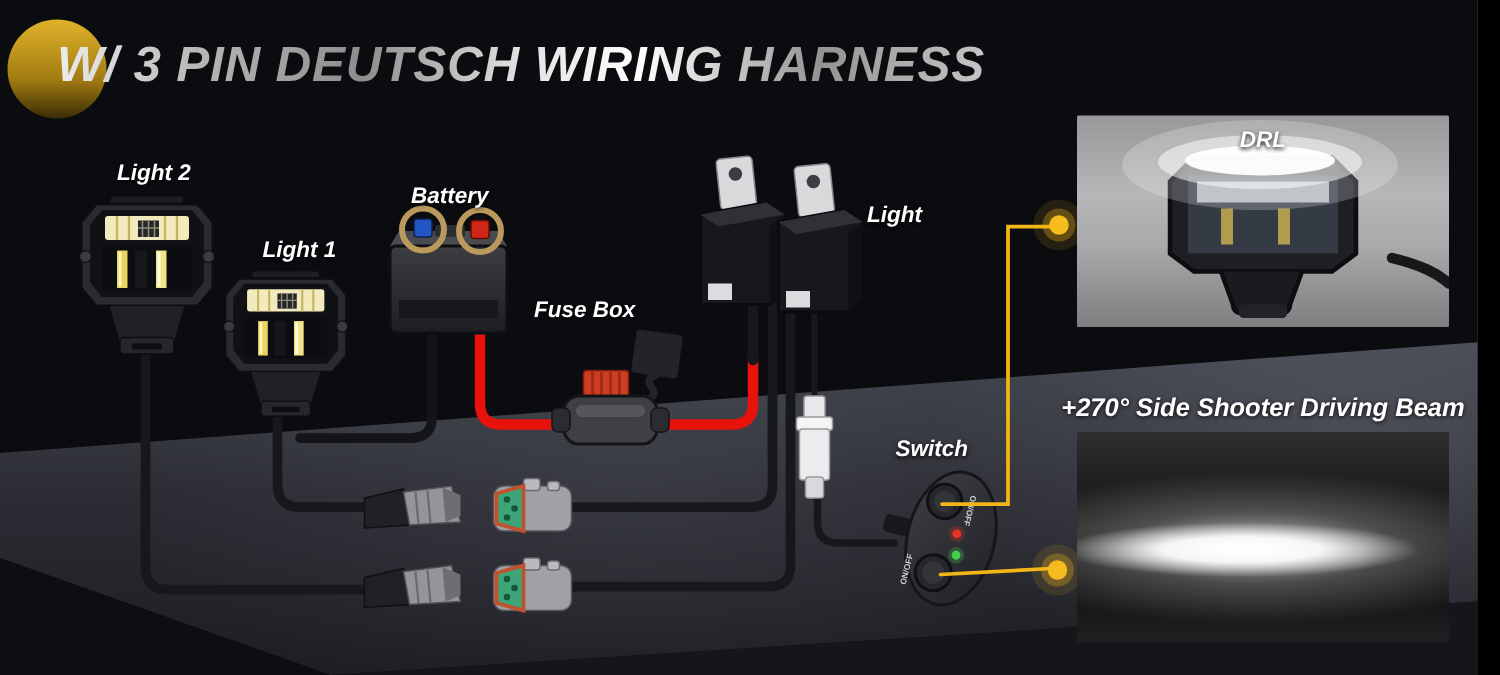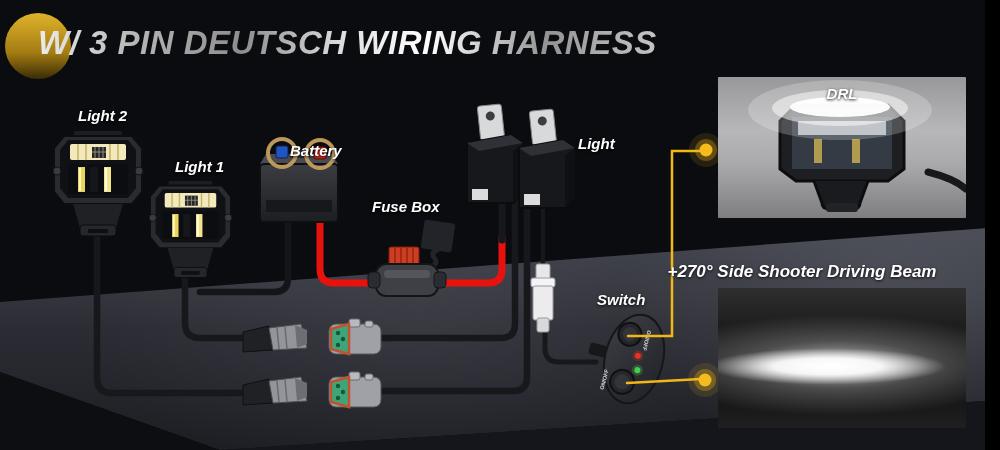--- a/index.html
+++ b/index.html
@@ -229,22 +229,22 @@
       <rect x="108" y="126" width="32" height="9" rx="3" fill="#222327"></rect>
     </svg>
   </div>
 
   <div class="photo photo-beam"></div>
 
   <div class="title">W/ 3 PIN DEUTSCH WIRING HARNESS</div>
 
   <div class="lbl" style="left:78px;top:107px;">Light 2</div>
   <div class="lbl" style="left:175px;top:158px;text-align:center;">Light 1</div>
-  <div class="lbl" style="left:290px;top:122px;margin-top:20px;">Battery</div>
-  <div class="lbl" style="left:372px;top:198px;font-style:italic;">Fuse Box</div>
+  <div class="lbl" style="left:274px;top:122px;">Battery</div>
+  <div class="lbl" style="left:356px;top:198px;font-style:italic;">Fuse Box</div>
   <div class="lbl" style="left:578px;top:135px;">Light</div>
   <div class="lbl" style="left:597px;top:291px;text-align:right;">Switch</div>
 
   <div class="caption" style="left:742px;top:51px;width:200px;font-size:15px;margin-top:34px;">DRL</div>
 
-  <div class="caption" style="left:652px;top:263px;width:300px;line-height:18px;">+270° Side Shooter Driving Beam</div>
+  <div class="caption" style="left:692px;top:263px;width:300px;line-height:18px;">+270° Side Shooter Driving Beam</div>
 
 </div>
 
 </body></html>

